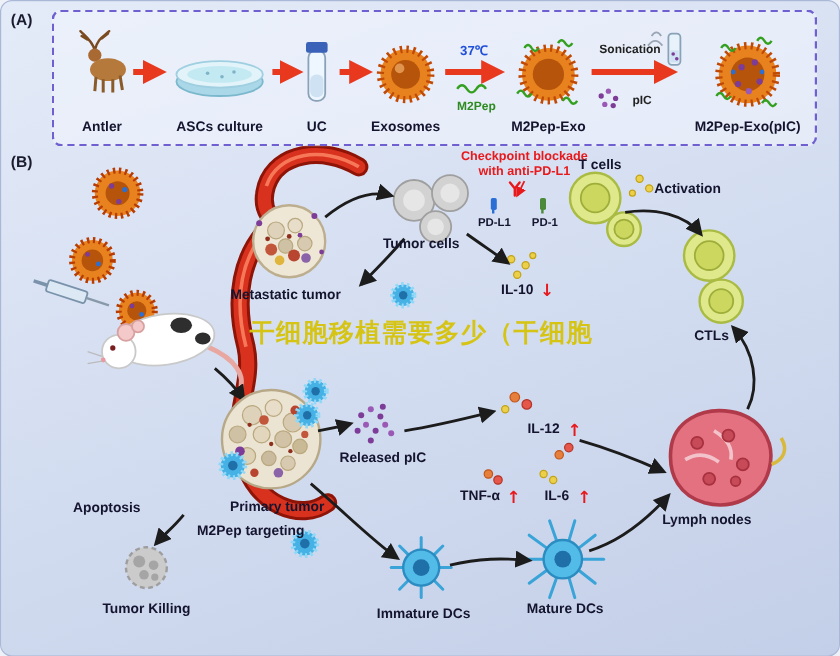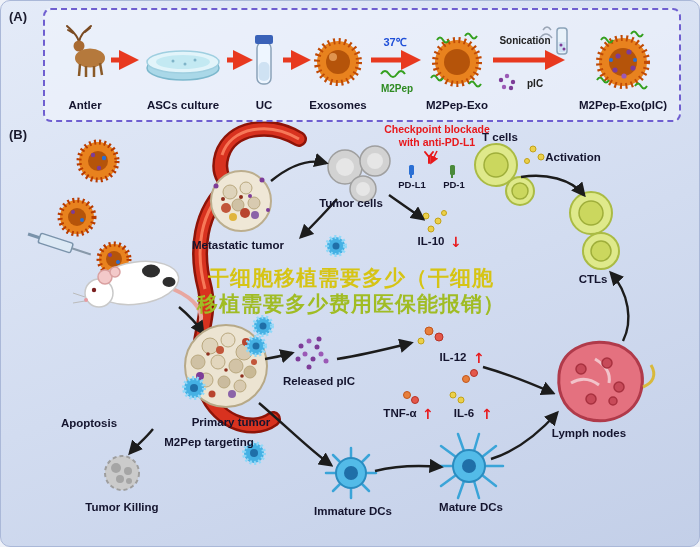--- a/index.html
+++ b/index.html
@@ -423,16 +423,15 @@
     <text class="lbl" x="452" y="240" text-anchor="middle">IL-12</text>
     <text class="dir" x="472" y="242">↑</text>
     <text class="lbl" x="399" y="296" text-anchor="middle">TNF-α</text>
     <text class="dir" x="421" y="298">↑</text>
     <text class="lbl" x="463" y="296" text-anchor="middle">IL-6</text>
     <text class="dir" x="480" y="298">↑</text>
   </svg>
 
   <div id="watermark">
     <div id="wm1">干细胞移植需要多少（干细胞</div>
-    <div id="wm2">移植需要多少费用医保能报销）</div>
   </div>
 
 </div>
 
 </body></html>

